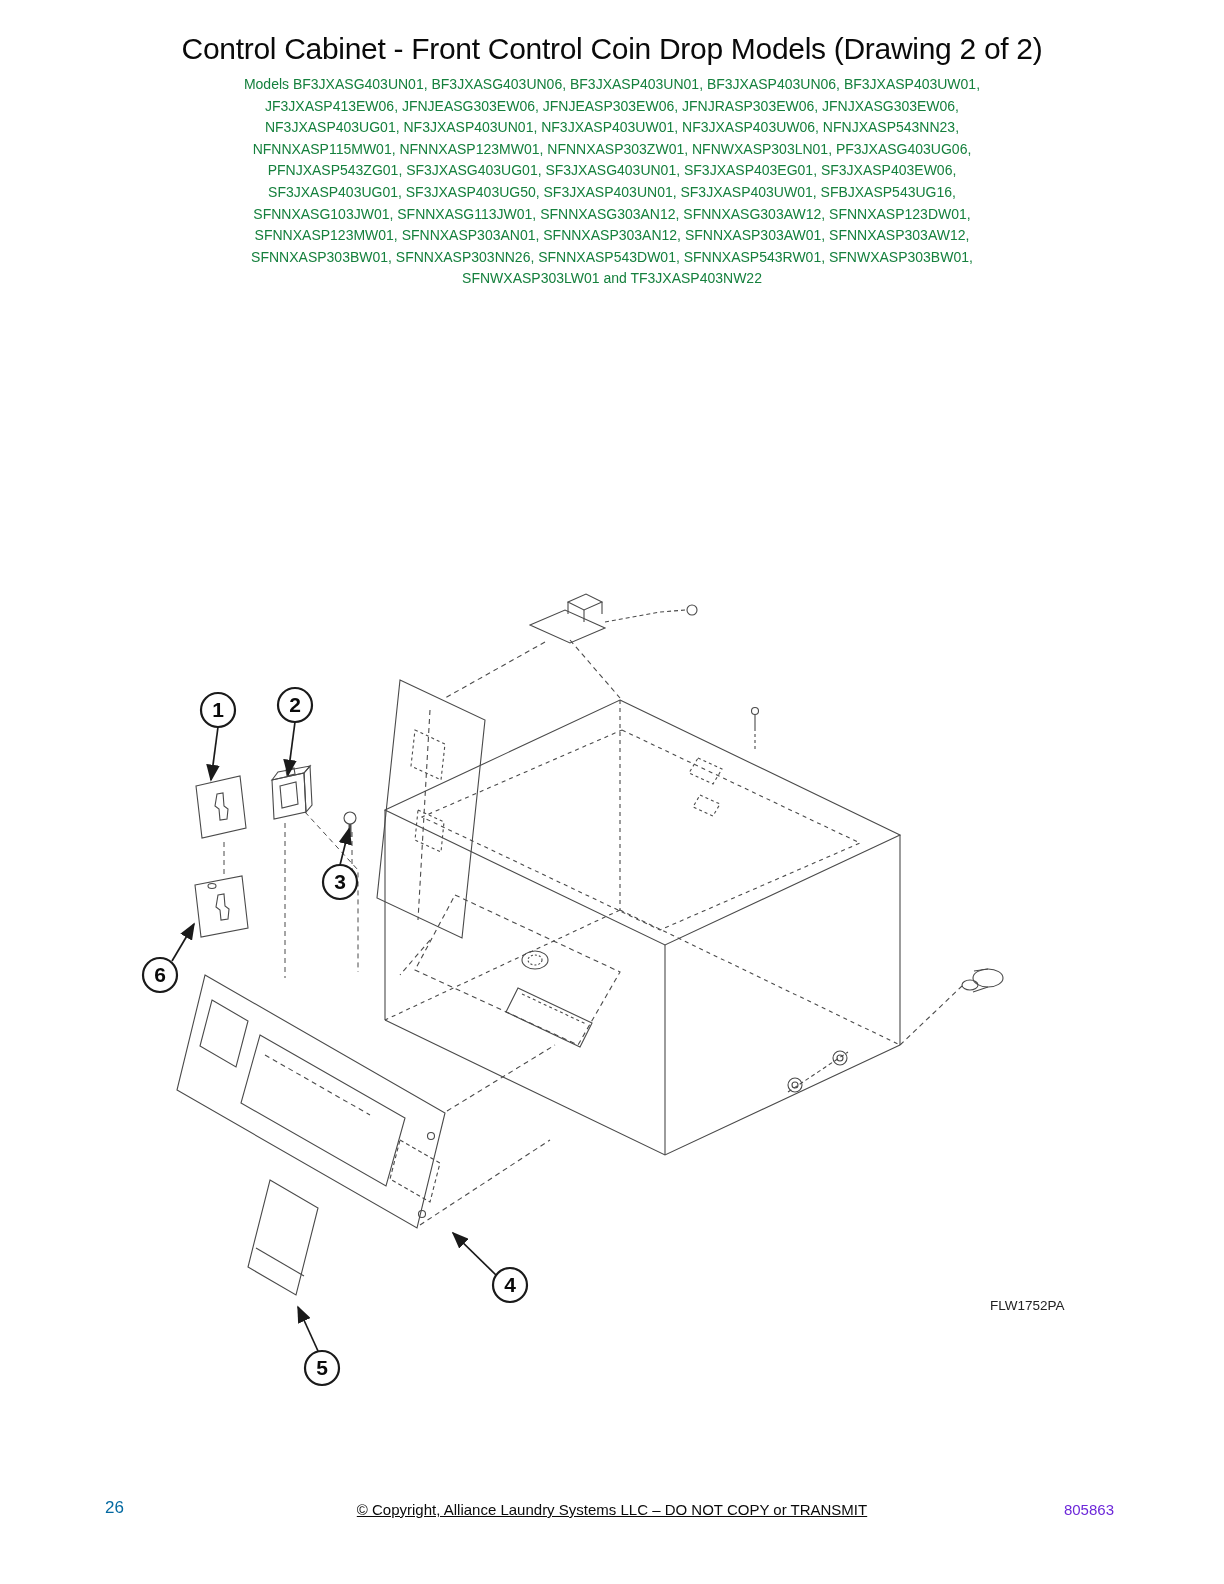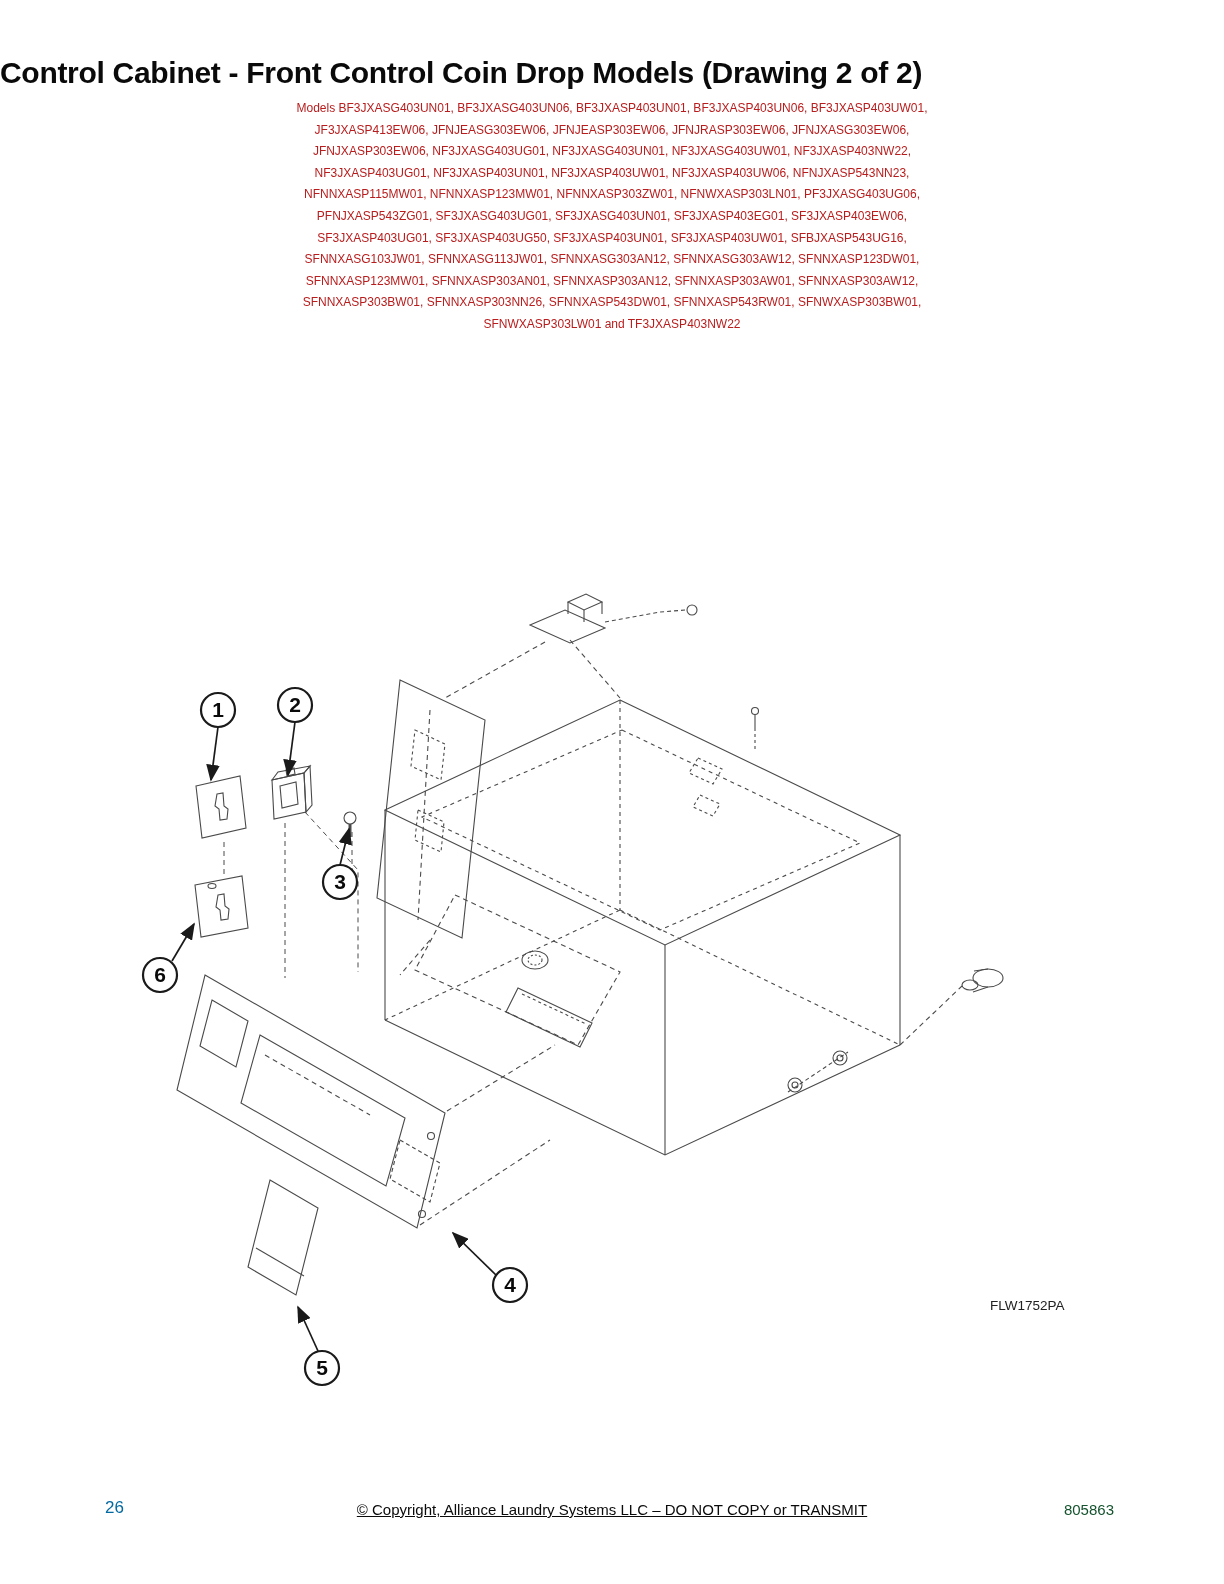--- a/index.html
+++ b/index.html
@@ -11,34 +11,34 @@
   }
   .page {
     position: relative;
     width: 1224px;
     height: 1584px;
     background: #ffffff;
     overflow: hidden;
   }
   .title {
     margin: 0;
-    padding-top: 56px;
-    text-align: left;
+    padding-top: 32px;
+    text-align: center;
     font-size: 30px;
-    font-weight: bold;
+    font-weight: normal;
     letter-spacing: -0.3px;
     color: #0a0a0a;
   }
   .models {
     margin: 8px auto 16px auto;
     width: 1020px;
     text-align: center;
-    font-size: 12px;
+    font-size: 14px;
     line-height: 21.6px;
-    color: #b91c1c;
+    color: #15803d;
   }
   .figure {
     position: absolute;
     left: 100px;
     top: 580px;
     width: 1024px;
     height: 840px;
   }
   svg text.callout-num {
     font-family: "Liberation Sans", sans-serif;
@@ -66,34 +66,33 @@
     text-align: center;
     font-size: 15px;
     color: #0a0a0a;
     text-decoration: underline;
   }
   .footer-docnum {
     position: absolute;
     right: 110px;
     top: 1501px;
     font-size: 15px;
-    color: #14532d;
+    color: #6d28d9;
   }
 </style>
 </head>
 <body>
 
 <div class="page">
 
   <h1 class="title">Control Cabinet - Front Control Coin Drop Models (Drawing 2 of 2)</h1>
 
   <div class="models">
     <div>Models BF3JXASG403UN01, BF3JXASG403UN06, BF3JXASP403UN01, BF3JXASP403UN06, BF3JXASP403UW01,</div>
     <div>JF3JXASP413EW06, JFNJEASG303EW06, JFNJEASP303EW06, JFNJRASP303EW06, JFNJXASG303EW06,</div>
-    <div>JFNJXASP303EW06, NF3JXASG403UG01, NF3JXASG403UN01, NF3JXASG403UW01, NF3JXASP403NW22,</div>
     <div>NF3JXASP403UG01, NF3JXASP403UN01, NF3JXASP403UW01, NF3JXASP403UW06, NFNJXASP543NN23,</div>
     <div>NFNNXASP115MW01, NFNNXASP123MW01, NFNNXASP303ZW01, NFNWXASP303LN01, PF3JXASG403UG06,</div>
     <div>PFNJXASP543ZG01, SF3JXASG403UG01, SF3JXASG403UN01, SF3JXASP403EG01, SF3JXASP403EW06,</div>
     <div>SF3JXASP403UG01, SF3JXASP403UG50, SF3JXASP403UN01, SF3JXASP403UW01, SFBJXASP543UG16,</div>
     <div>SFNNXASG103JW01, SFNNXASG113JW01, SFNNXASG303AN12, SFNNXASG303AW12, SFNNXASP123DW01,</div>
     <div>SFNNXASP123MW01, SFNNXASP303AN01, SFNNXASP303AN12, SFNNXASP303AW01, SFNNXASP303AW12,</div>
     <div>SFNNXASP303BW01, SFNNXASP303NN26, SFNNXASP543DW01, SFNNXASP543RW01, SFNWXASP303BW01,</div>
     <div>SFNWXASP303LW01 and TF3JXASP403NW22</div>
   </div>
 

